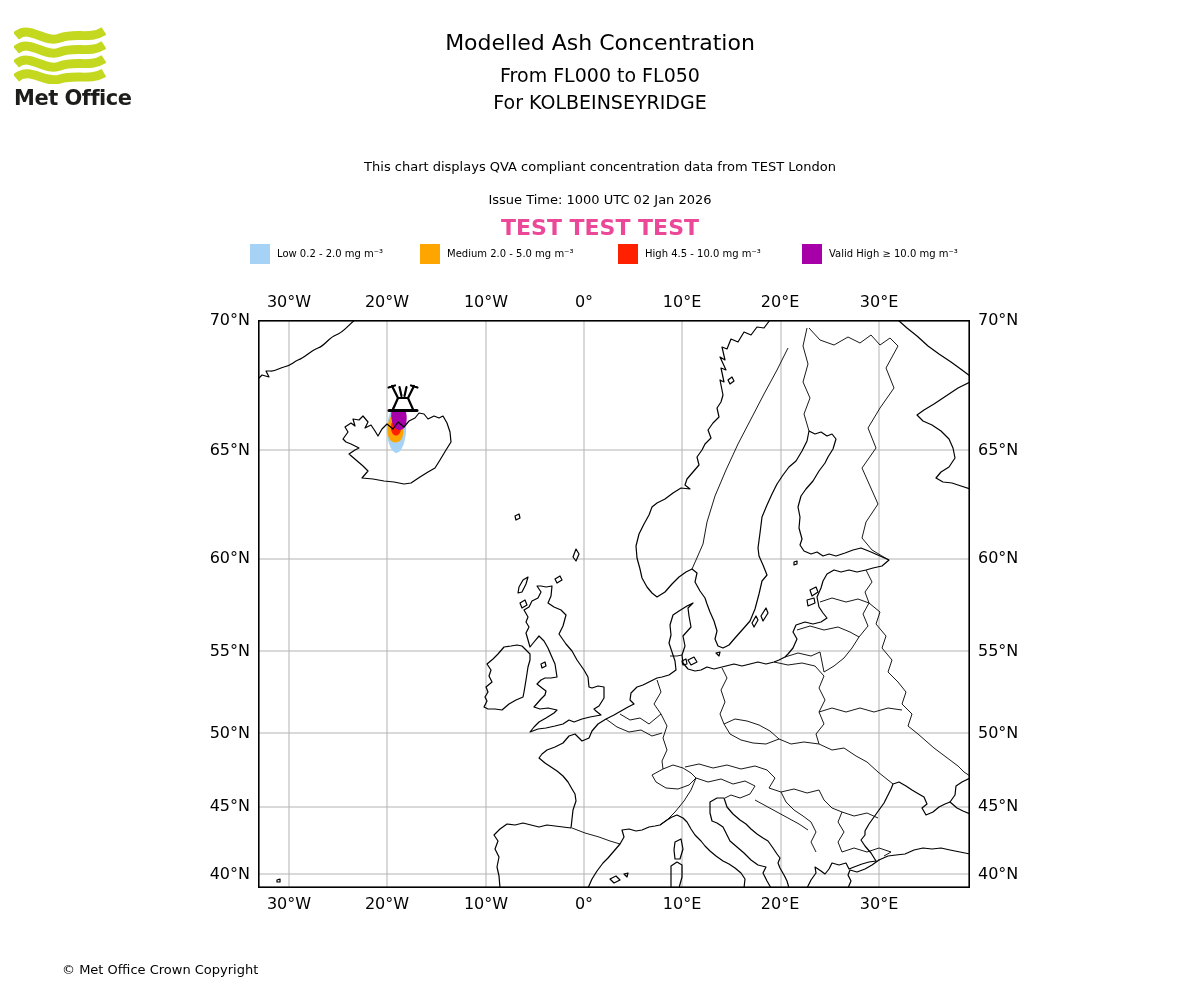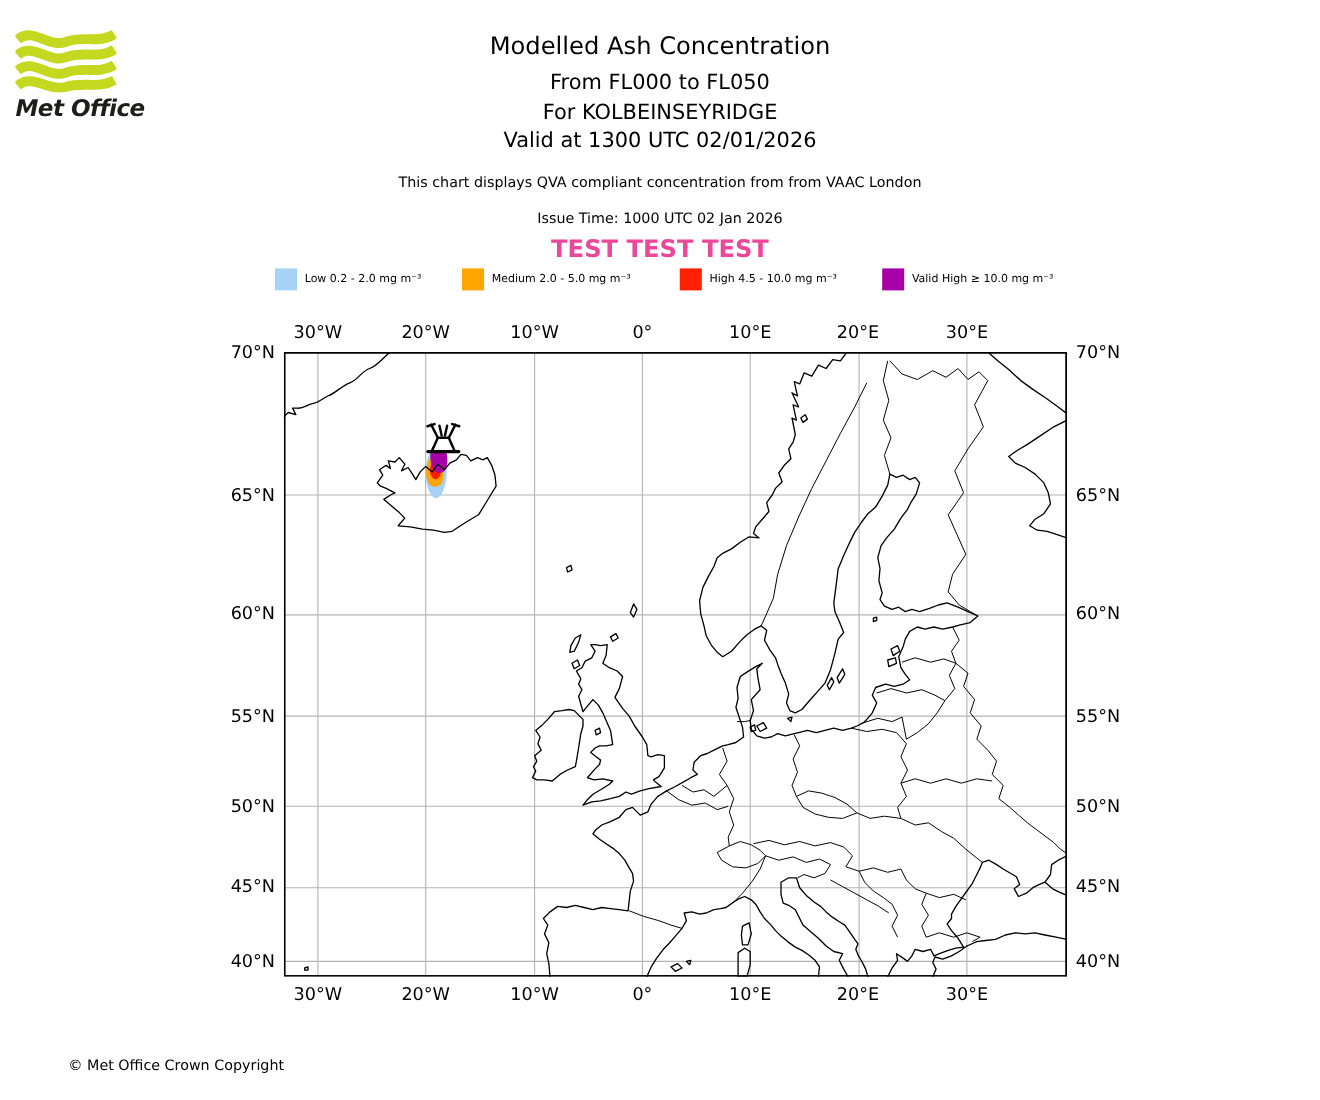--- a/index.html
+++ b/index.html
@@ -15,21 +15,21 @@
   .test{top:215px;font-size:22px;font-weight:bold;color:#d40000;}
   .legend-item{position:absolute;top:244px;height:21px;}
   .sw{position:absolute;left:0;top:0;width:20px;height:20px;display:inline-block;}
   .lbl{position:absolute;left:27px;top:4px;font-size:10px;white-space:nowrap;}
   .tick{position:absolute;font-size:16px;line-height:16px;white-space:nowrap;}
   .tick.h{width:90px;text-align:center;}
   .tick.l{width:60px;text-align:right;}
   .tick.r{text-align:left;}
   .copyright{left:62px;top:962px;font-size:13px;}
   .logo{left:14px;top:26px;}
-  .logo-text{left:14px;top:86px;font-size:21px;font-weight:bold;color:#1d1d1b;letter-spacing:-0.5px;font-style:italic;}
+  .logo-text{left:14px;top:86px;font-size:21px;font-weight:bold;color:#1d1d1b;letter-spacing:-0.5px;}
   svg{display:block;}
 </style>
 </head>
 <body>
 
 <div id="page">
 
   <div class="abs logo">
     <svg width="92" height="58" viewBox="0 0 92 58">
       <g fill="none" stroke="#c5d820" stroke-width="9" stroke-linecap="butt">
@@ -38,22 +38,21 @@
         <path d="M2,38 C16,26 30,46 46,40 C62,34 76,42 90,33" stroke="#c5d820"></path>
         <path d="M2,52 C16,40 30,58 46,53 C62,48 76,55 90,47" stroke="#c5d820"></path>
       </g>
     </svg>
   </div>
   <div class="abs logo-text">Met Office</div>
 
   <div class="abs ctr title">Modelled Ash Concentration</div>
   <div class="abs ctr sub s1">From FL000 to FL050</div>
   <div class="abs ctr sub s2">For KOLBEINSEYRIDGE</div>
-  <div class="abs ctr sub s3">Valid at 1300 UTC 02/01/2026</div>
-  <div class="abs ctr note">This chart displays QVA compliant concentration from from VAAC London</div>
+  <div class="abs ctr note">This chart displays QVA compliant concentration data from TEST London</div>
   <div class="abs ctr issue">Issue Time: 1000 UTC 02 Jan 2026</div>
   <div class="abs ctr test" style="color: #ec4899;">TEST TEST TEST</div>
 
   <div>
     <div class="legend-item" style="left:250px">
       <span class="sw" style="background: rgb(166, 210, 245);"></span>
       <span class="lbl">Low 0.2 - 2.0 mg m⁻³</span>
     </div>
     <div class="legend-item" style="left:420px">
       <span class="sw" style="background: rgb(255, 165, 0);"></span>

